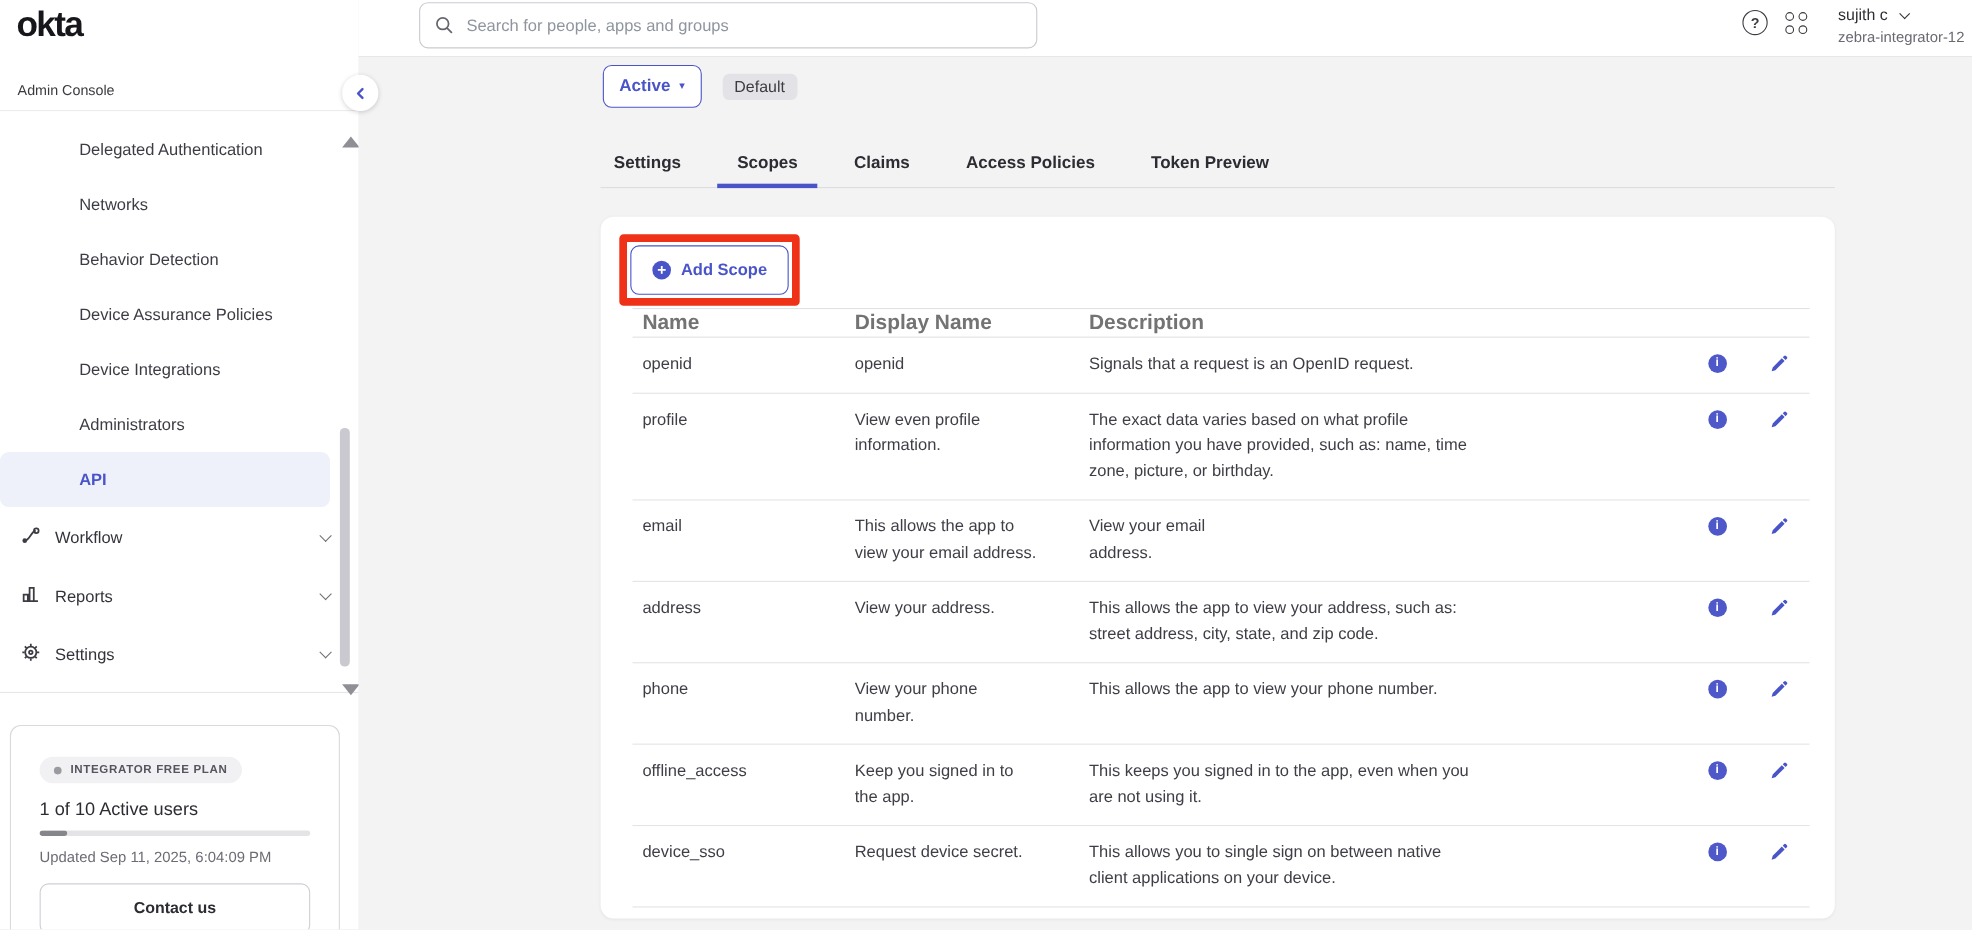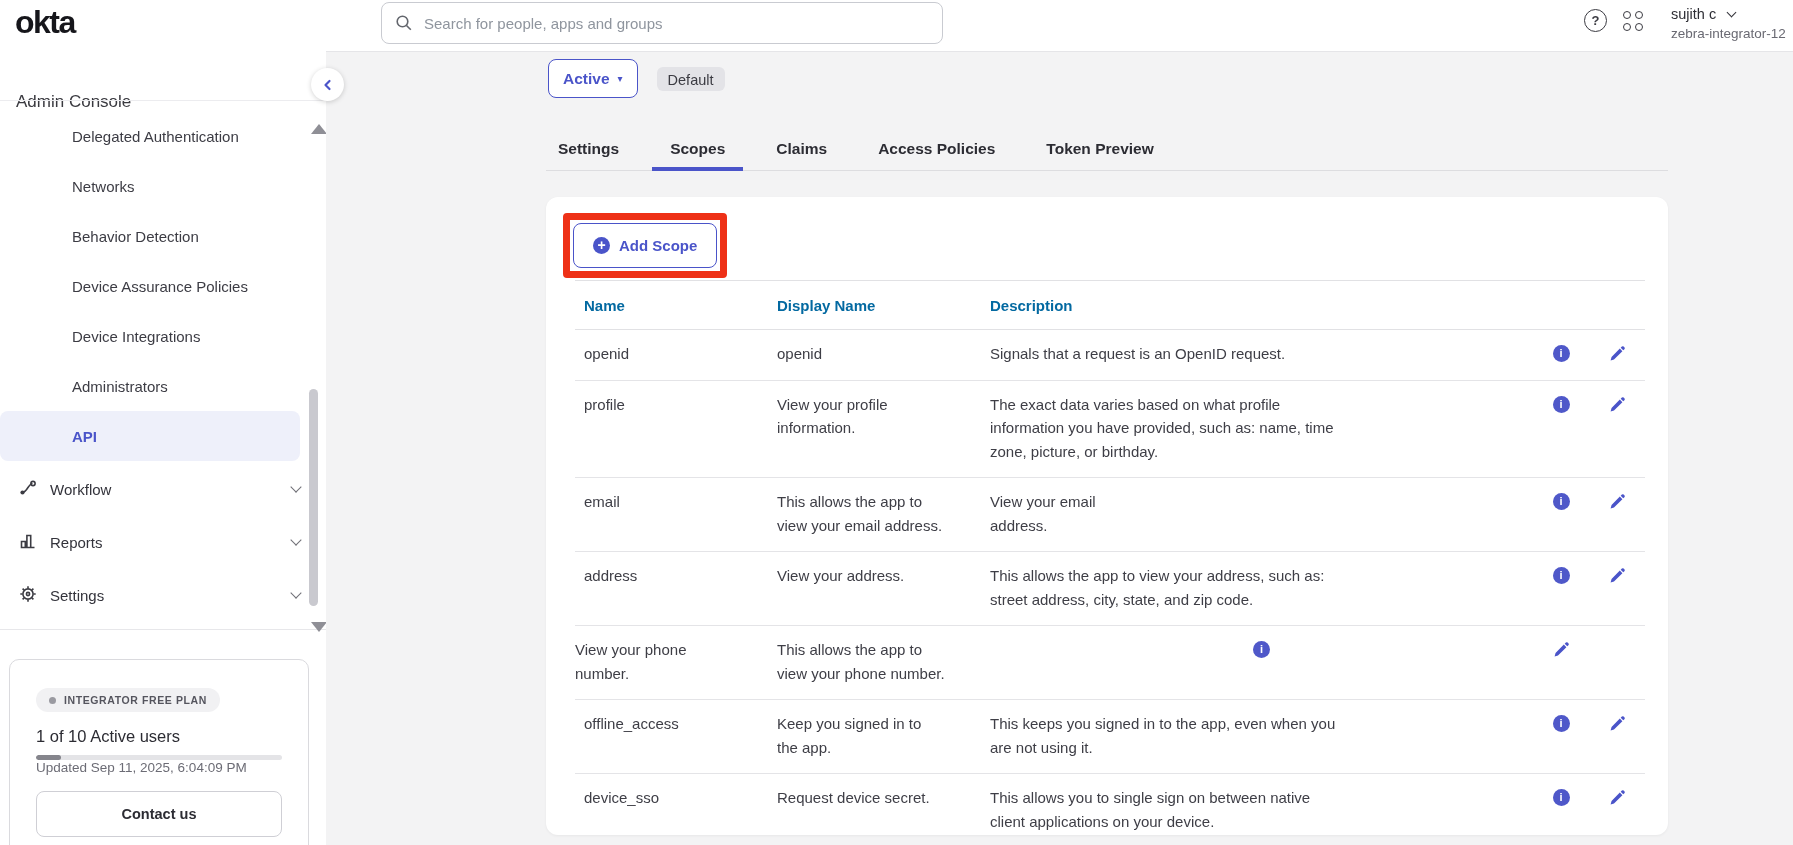--- a/index.html
+++ b/index.html
@@ -3,21 +3,21 @@
 <meta charset="utf-8">
 <style>
   html,body{margin:0;padding:0;background:#f3f3f4;}
   *{box-sizing:border-box;}
   .app{position:relative;width:1793px;height:845px;overflow:hidden;
        font-family:"Liberation Sans","DejaVu Sans",sans-serif;background:#f3f3f4;
        --accent:#4a54c9;--red:#ee3117;}
   
   .sidebar{position:absolute;left:0;top:0;width:326px;height:845px;background:#fff;}
   .logo{position:absolute;left:15px;top:4px;font-size:32px;font-weight:700;letter-spacing:-1.5px;color:#16161b;}
-  .console-title{position:absolute;left:16px;top:92px;font-size:17px;color:#3a3a40;}
+  .console-title{position:absolute;left:16px;top:74px;font-size:13px;color:#3a3a40;}
   .nav{position:absolute;left:0;top:100px;width:100%;border-top:1px solid #ececef;
        border-bottom:1px solid #e7e7ea;padding:10px 0 9px 0;}
   .sub-item{height:50px;display:flex;align-items:center;padding-left:72px;margin-right:26px;
             font-size:15px;color:#3c3c44;border-radius:8px;cursor:pointer;}
   .sub-item.active{background:#eef0fa;color:var(--accent);font-weight:600;}
   .top-item{height:50px;margin-top:3px;display:flex;align-items:center;padding:0 26px 0 18px;gap:12px;
             font-size:15px;color:#33333b;cursor:pointer;}
   .top-item .lbl{flex:1;}
   .chev{width:8px;height:8px;border-right:1.7px solid #6f6f76;border-bottom:1.7px solid #6f6f76;
         transform:rotate(45deg);margin-top:-4px;}
@@ -28,21 +28,21 @@
   .scroll-thumb{position:absolute;left:309px;top:389px;width:9px;height:217px;border-radius:5px;background:#c9c9cf;}
   
   .plan-card{position:absolute;left:9px;top:659px;width:300px;height:230px;background:#fff;
              border:1px solid #dadade;border-radius:10px;padding:28px 26px;}
   .plan-badge{display:inline-flex;align-items:center;gap:8px;background:#f1f1f3;border-radius:12px;
               padding:6px 13px;font-size:10.5px;font-weight:700;letter-spacing:.6px;color:#55555e;}
   .plan-dot{width:7px;height:7px;border-radius:50%;background:#9a9aa1;}
   .plan-usage{margin-top:15px;font-size:16.5px;color:#2c2c33;}
   .plan-bar{margin-top:9px;height:5px;border-radius:3px;background:#e4e4e7;overflow:hidden;}
   .plan-fill{height:5px;border-radius:3px;background:#85858c;width:10%;}
-  .plan-updated{font-size:13.5px;color:#6c6c75;}
+  .plan-updated{margin-top:12px;font-size:13.5px;color:#6c6c75;}
   .contact-btn{margin-top:16px;width:100%;height:46px;border:1px solid #cfcfd5;border-radius:8px;
                background:#fff;font-family:inherit;font-size:14.5px;font-weight:700;color:#2c2c33;cursor:pointer;}
   .collapse-btn{position:absolute;left:311px;top:68px;width:33px;height:33px;border-radius:50%;background:#fff;
                 border:none;box-shadow:0 1px 5px rgba(0,0,0,.18);cursor:pointer;display:flex;
                 align-items:center;justify-content:center;z-index:5;padding:0;}
   
   .topbar{position:absolute;left:326px;right:0;top:0;height:52px;background:#fff;border-bottom:1px solid #e5e5e8;}
   .search-wrap{position:absolute;left:55px;top:2px;width:562px;height:42px;}
   .search-wrap svg{position:absolute;left:14px;top:12px;}
   .search-input{width:100%;height:100%;border:1px solid #c9cbd1;border-radius:8px;padding:0 12px 0 42px;
@@ -74,22 +74,22 @@
   .card{position:absolute;left:220px;top:145px;width:1122px;height:638px;background:#fff;border-radius:12px;
         box-shadow:0 1px 3px rgba(0,0,0,.05);}
   .highlight{position:absolute;left:17px;top:16px;border:7px solid var(--red);border-radius:4px;padding:3px;}
   .add-scope-btn{height:45px;padding:0 19px;border:1.5px solid var(--accent);border-radius:8px;background:#fff;
                  color:var(--accent);font-family:inherit;font-size:15px;font-weight:700;display:flex;
                  align-items:center;gap:9px;cursor:pointer;}
   .plus-circle{width:17px;height:17px;border-radius:50%;background:var(--accent);color:#fff;font-size:14px;
                line-height:16px;text-align:center;font-weight:700;}
   .table{position:absolute;left:29px;top:83px;width:1070px;}
   .thead,.trow{display:grid;grid-template-columns:202px 213px 1fr 56px 56px;}
-  .thead{border-top:1px solid #e1e1e4;border-bottom:1px solid #e1e1e4;height:50px;align-items:center;
-         font-size:15px;font-weight:700;color:#0369a1;}
+  .thead{border-top:1px solid #e1e1e4;border-bottom:1px solid #e1e1e4;height:27px;align-items:center;
+         font-size:19px;font-weight:700;color:#737373;}
   .c1{padding-left:9px;}
   .trow{border-bottom:1px solid #e4e4e7;padding:12px 0 14px;font-size:15px;line-height:23.5px;color:#3e3e46;}
   .pre{white-space:pre-line;}
   .desc{padding-right:40px;}
   .icon-cell{display:flex;justify-content:center;align-items:flex-start;padding-top:3px;}
   .info-btn{width:17px;height:17px;border-radius:50%;background:#4f58c9;color:#fff;border:none;padding:0;
             font-family:inherit;font-size:11px;font-weight:700;line-height:17px;text-align:center;cursor:pointer;}
   .edit-btn{background:none;border:none;padding:0;cursor:pointer;width:17px;height:17px;}
 </style>
 </head>
@@ -235,21 +235,21 @@
                 <button class="info-btn">i</button>
               </div>
               <div class="icon-cell">
                 <button class="edit-btn"><svg width="17" height="17" viewBox="0 0 16 16">
                     <path fill="#4a54c9" d="M12.1 1.5a1.2 1.2 0 0 1 1.7 0l.7.7a1.2 1.2 0 0 1 0 1.7l-1.1 1.1-2.4-2.4 1.1-1.1zM10.2 3.4l2.4 2.4-7.9 7.9L1.5 14.6l.9-3.3 7.8-7.9z"></path>
                   </svg></button>
               </div>
             </div>
             <div class="trow">
               <div class="c1">profile</div>
-              <div class="pre">View your profile
+              <div class="pre">View even profile
 information.</div>
               <div class="pre desc">The exact data varies based on what profile
 information you have provided, such as: name, time
 zone, picture, or birthday.</div>
               <div class="icon-cell">
                 <button class="info-btn">i</button>
               </div>
               <div class="icon-cell">
                 <button class="edit-btn"><svg width="17" height="17" viewBox="0 0 16 16">
                     <path fill="#4a54c9" d="M12.1 1.5a1.2 1.2 0 0 1 1.7 0l.7.7a1.2 1.2 0 0 1 0 1.7l-1.1 1.1-2.4-2.4 1.1-1.1zM10.2 3.4l2.4 2.4-7.9 7.9L1.5 14.6l.9-3.3 7.8-7.9z"></path>
@@ -278,20 +278,21 @@
               <div class="icon-cell">
                 <button class="info-btn">i</button>
               </div>
               <div class="icon-cell">
                 <button class="edit-btn"><svg width="17" height="17" viewBox="0 0 16 16">
                     <path fill="#4a54c9" d="M12.1 1.5a1.2 1.2 0 0 1 1.7 0l.7.7a1.2 1.2 0 0 1 0 1.7l-1.1 1.1-2.4-2.4 1.1-1.1zM10.2 3.4l2.4 2.4-7.9 7.9L1.5 14.6l.9-3.3 7.8-7.9z"></path>
                   </svg></button>
               </div>
             </div>
             <div class="trow">
+              <div class="c1">phone</div>
               <div class="pre">View your phone
 number.</div>
               <div class="pre desc">This allows the app to view your phone number.</div>
               <div class="icon-cell">
                 <button class="info-btn">i</button>
               </div>
               <div class="icon-cell">
                 <button class="edit-btn"><svg width="17" height="17" viewBox="0 0 16 16">
                     <path fill="#4a54c9" d="M12.1 1.5a1.2 1.2 0 0 1 1.7 0l.7.7a1.2 1.2 0 0 1 0 1.7l-1.1 1.1-2.4-2.4 1.1-1.1zM10.2 3.4l2.4 2.4-7.9 7.9L1.5 14.6l.9-3.3 7.8-7.9z"></path>
                   </svg></button>

